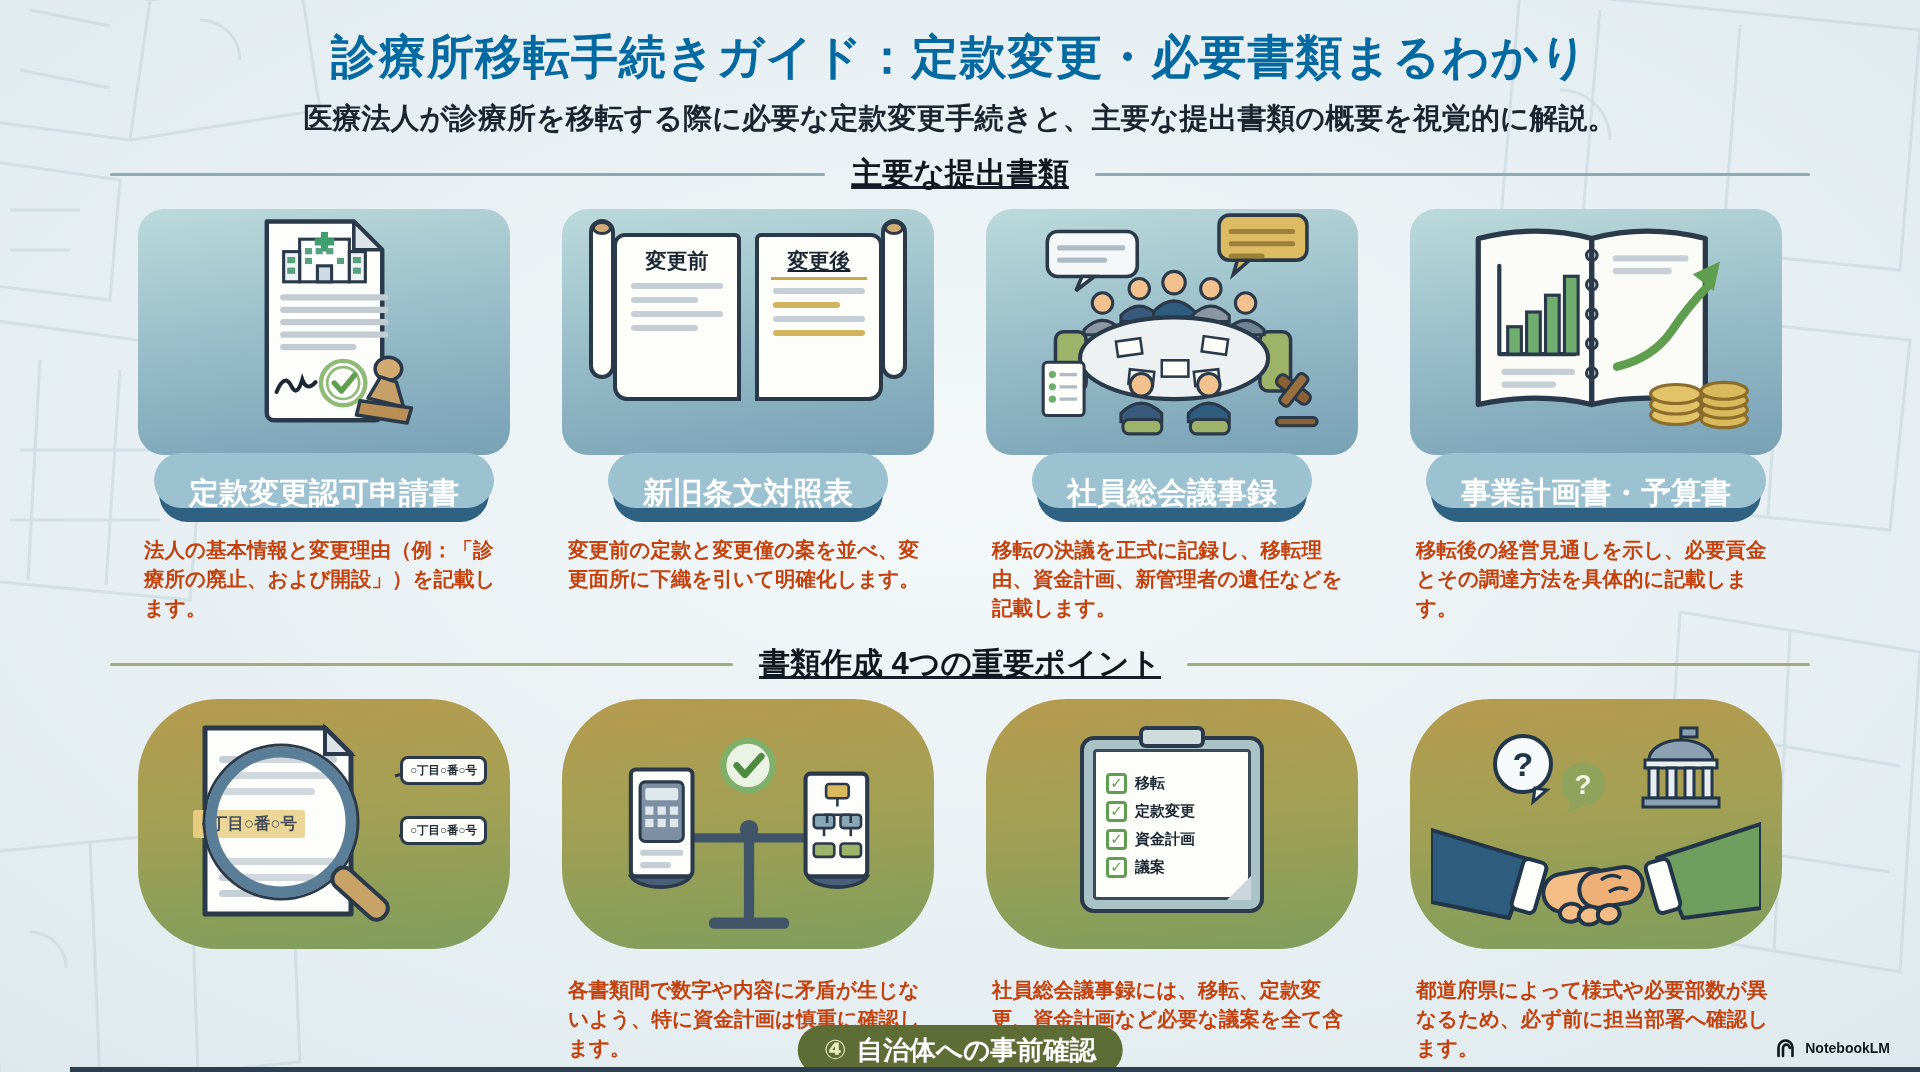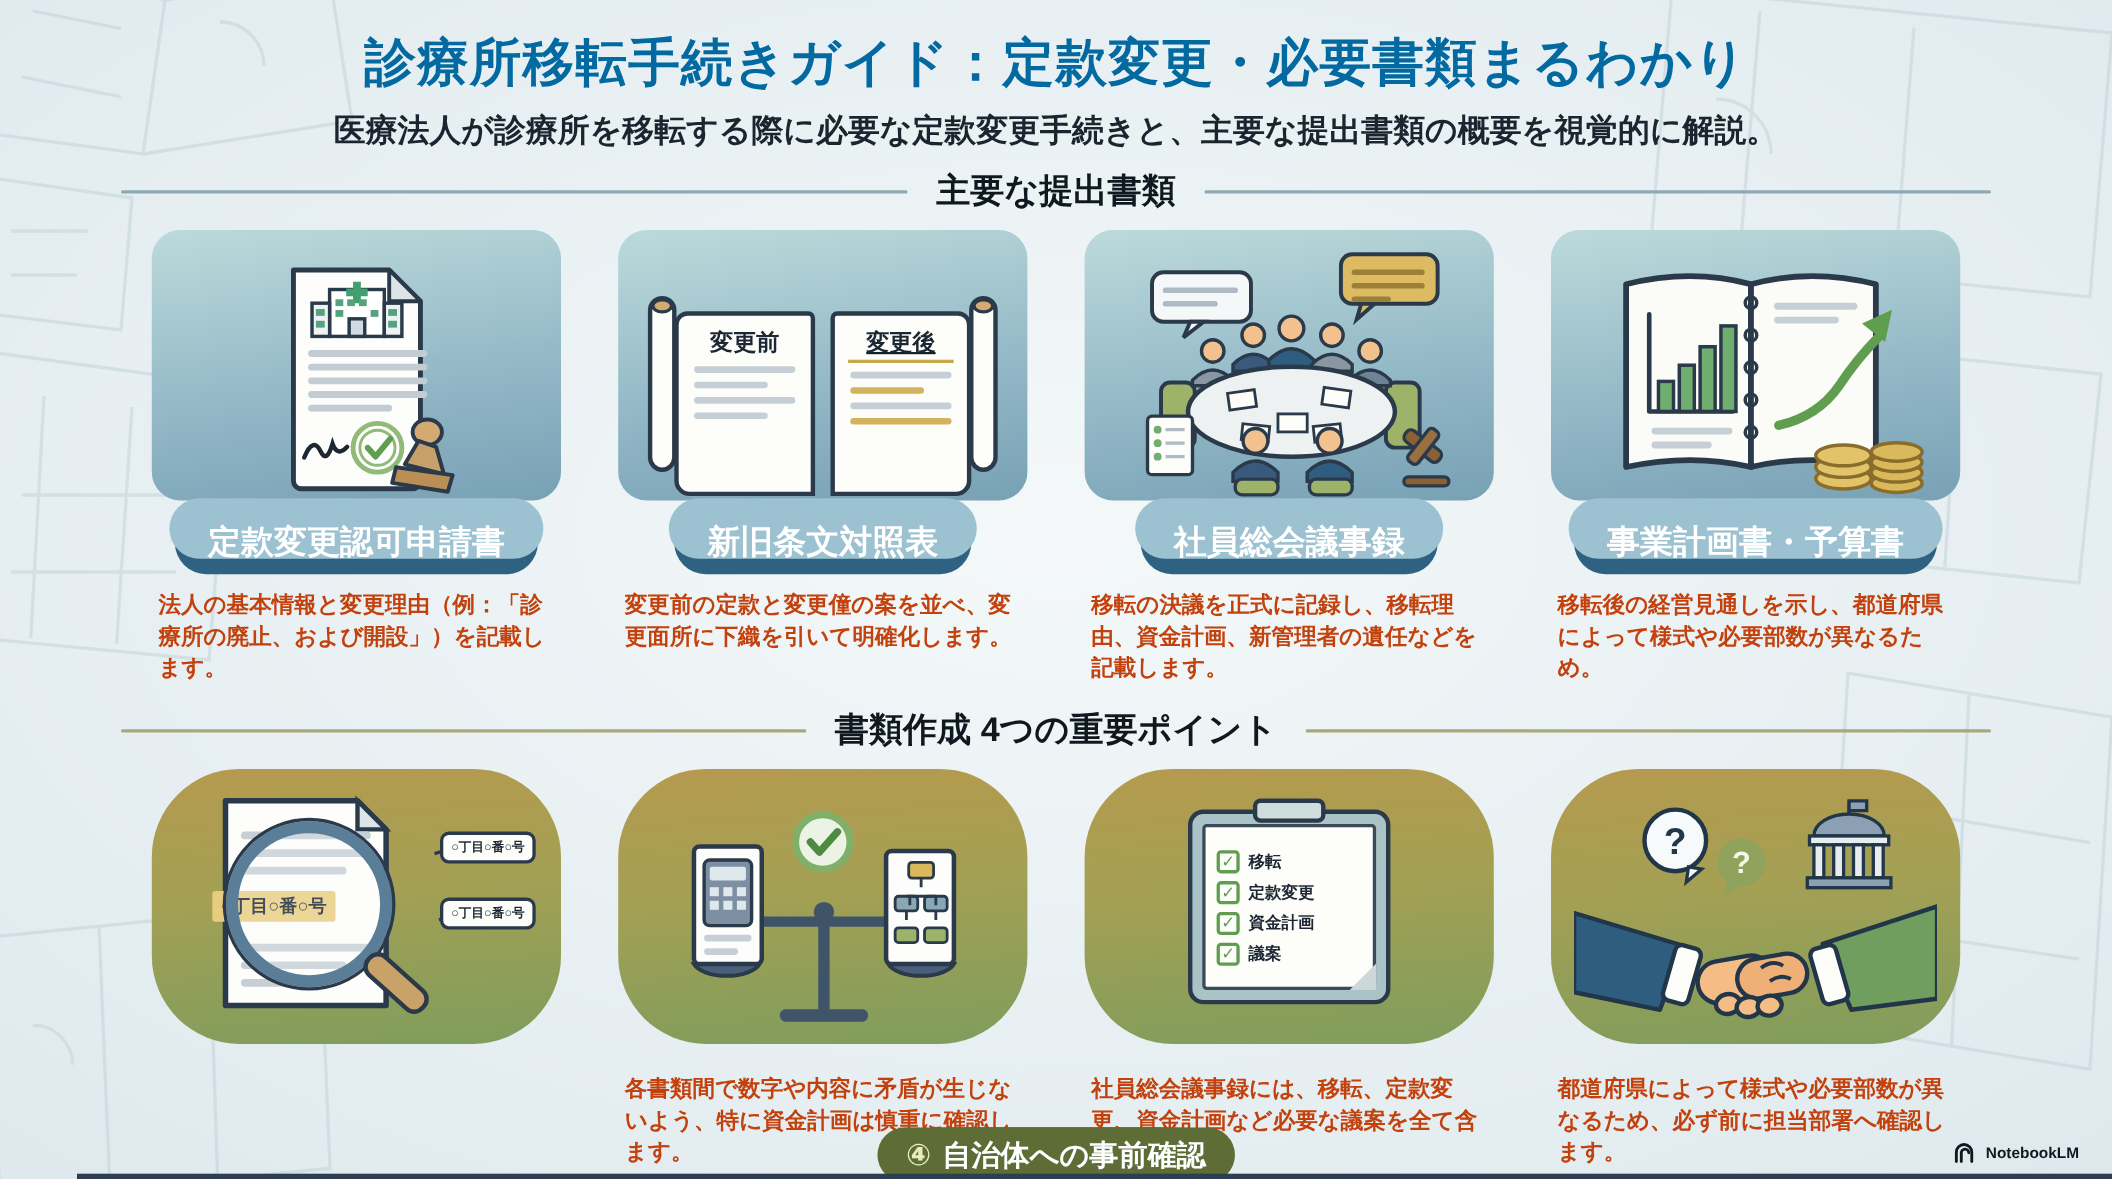--- a/index.html
+++ b/index.html
@@ -11,33 +11,33 @@
     background:
       radial-gradient(ellipse 1400px 800px at 50% 45%, #f4f8f9 0%, #e7eff2 60%, #dfe9ed 100%);
     color:#141f29;
   }
   .bp { position:absolute; z-index:0; opacity:.55; }
   .wrap { position:relative; z-index:2; padding-top:26px; }
 
   h1.title { text-align:center; font-size:47px; font-weight:bold; letter-spacing:1px; color:#0369a1; margin-bottom:10px; }
   p.subtitle { text-align:center; font-size:29px; font-weight:bold; color:#1b2530; margin-bottom:14px; }
 
-  .divider { display:flex; align-items:center; width:1700px; margin:10px auto 14px; }
+  .divider { display:flex; align-items:center; width:1700px; margin:10px auto 14px;text-decoration:underline; }
   .divider .ln { flex:1; height:3px; border-radius:2px; }
   .divider.blue .ln { background:#8fa9b4; }
   .divider.olive .ln { background:#a9a87c; }
   .divider h2 { margin:0 26px; font-size:31px; font-weight:bold; color:#10181f; white-space:nowrap; }
 
   .grid { display:grid; grid-template-columns:repeat(4, 372px); gap:52px; justify-content:center; }
 
   
   .tile {
     height:246px; border-radius:26px; position:relative;
     background:linear-gradient(172deg,#bcdadb 0%, #94b9c7 55%, #78a1b5 100%);
-    display:flex; align-items:flex-end; justify-content:center; overflow:hidden;
+    display:flex; align-items:flex-start; justify-content:center; overflow:hidden;
   }
   .doc-pill {
     display:block; width:max-content; max-width:100%; margin:10px auto 0; position:relative;
     background:#2f6182; color:#fff; font-size:30px; font-weight:bold;
     padding:8px 30px; border-radius:34px; white-space:nowrap; z-index:1; text-align:center;
   }
   .doc-pill::before { content:""; position:absolute; left:-5px; right:-5px; top:-12px; bottom:14px;
     background:#9cc2d1; border-radius:34px; z-index:-1; }
   .desc { font-size:20.5px; font-weight:700; line-height:1.42; color:#c2410c; margin:13px 6px 0; min-height:88px; }
 
@@ -330,21 +330,21 @@
             <g fill="#d9b95c">
               <ellipse cx="272" cy="200" rx="22" ry="8"></ellipse>
                 <ellipse cx="272" cy="191" rx="22" ry="8"></ellipse>
                 <ellipse cx="272" cy="182" rx="22" ry="8"></ellipse>
                 <ellipse cx="272" cy="173" rx="22" ry="8"></ellipse>
             </g>
           </g>
         </svg>
       </div>
       <div class="doc-pill"><span>事業計画書・予算書</span></div>
-      <p class="desc">移転後の経営見通しを示し、都道府県によって様式や必要部数が異なるため。</p>
+      <p class="desc">移転後の経営見通しを示し、必要貢金とその調達方法を具体的に記載します。</p>
     </div>
   </div>
 
   <div class="divider olive" style="margin-top:20px;">
     <div class="ln"></div>
     <h2>書類作成 4つの重要ポイント</h2>
     <div class="ln"></div>
   </div>
 
   <div class="grid">

